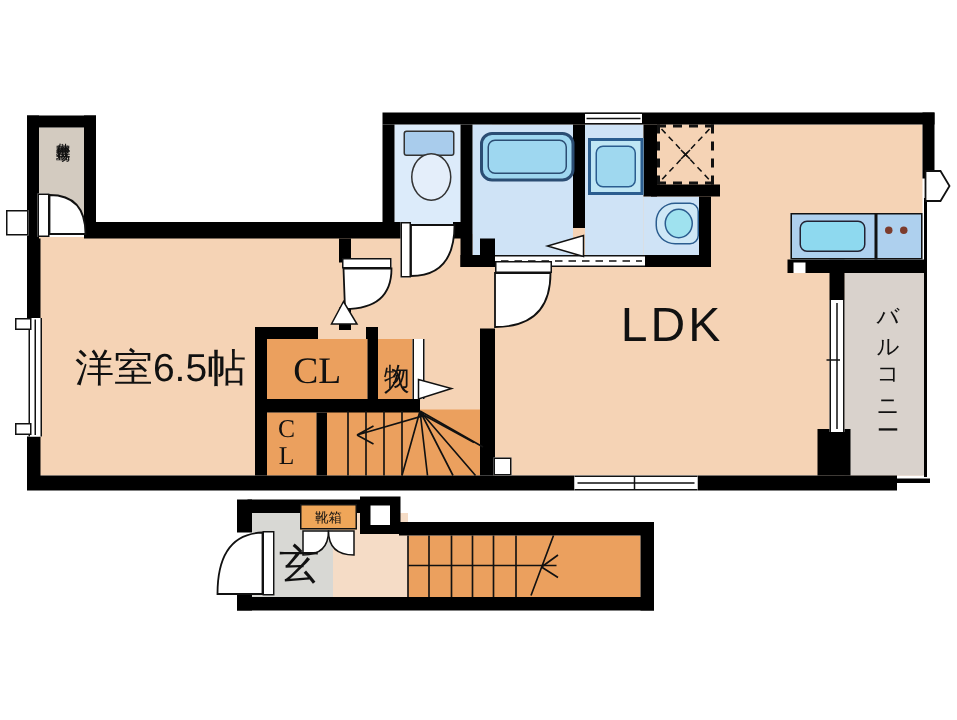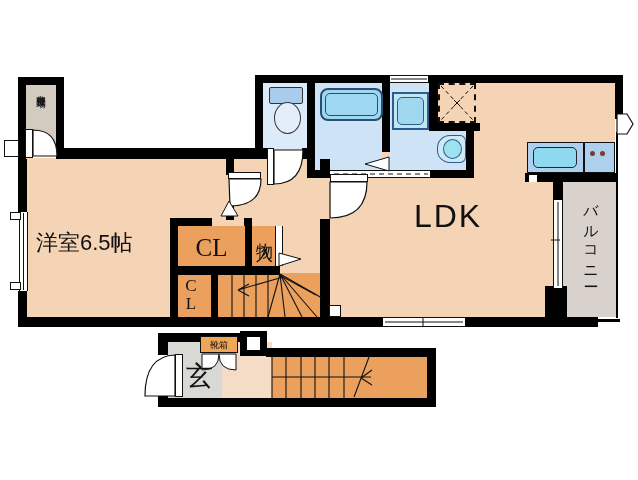--- a/index.html
+++ b/index.html
@@ -145,21 +145,21 @@
       <path d="M316,295 L283,277 L238,290 M238,290 L249,284 M238,290 L249,296"></path>
     </g>
 
     <g stroke="#111" stroke-width="1.1" fill="none">
       <path d="M272,357 V398 M286,357 V398 M301,357 V398 M315,357 V398 M329,357 V398 M344,357 V398"></path>
       <path d="M272,377 H371"></path>
       <path d="M369,357 L354,397 M361,378 L372,370 M361,378 L372,385"></path>
     </g>
   </svg>
 
-  <div class="txt" style="left:36px;top:228px;width:142px;font-size:22px;text-align:left;">洋室6.5帖</div>
+  <div class="txt" style="left:36px;top:228px;width:142px;font-size:26px;text-align:center;">洋室6.5帖</div>
   <div class="txt" style="left:388px;top:198px;width:120px;font-size:32px;text-align:center;letter-spacing:2px;">LDK</div>
   <div class="txt" style="left:178px;top:234px;width:67px;font-size:25px;text-align:center;font-family:'Liberation Serif',serif;">CL</div>
   <div class="txt" style="left:182px;top:277px;width:18px;font-size:17px;line-height:18px;text-align:center;word-break:break-all;white-space:normal;font-family:'Liberation Serif',serif;">CL</div>
   <div class="txt vert" style="left:253px;top:229px;font-size:17px;letter-spacing:2px;">物入</div>
   <div class="txt vert" style="left:581px;top:194px;height:120px;font-size:15px;letter-spacing:4px;">バルコニー</div>
   <div class="txt" style="left:186px;top:358px;font-size:27px;">玄</div>
   <div class="txt" style="left:201px;top:339px;width:36px;font-size:9px;text-align:center;">靴箱</div>
   <div class="txt vert" style="left:34px;top:87px;height:66px;font-size:9.5px;letter-spacing:1px;">室外機置場</div>
 
 </div>

